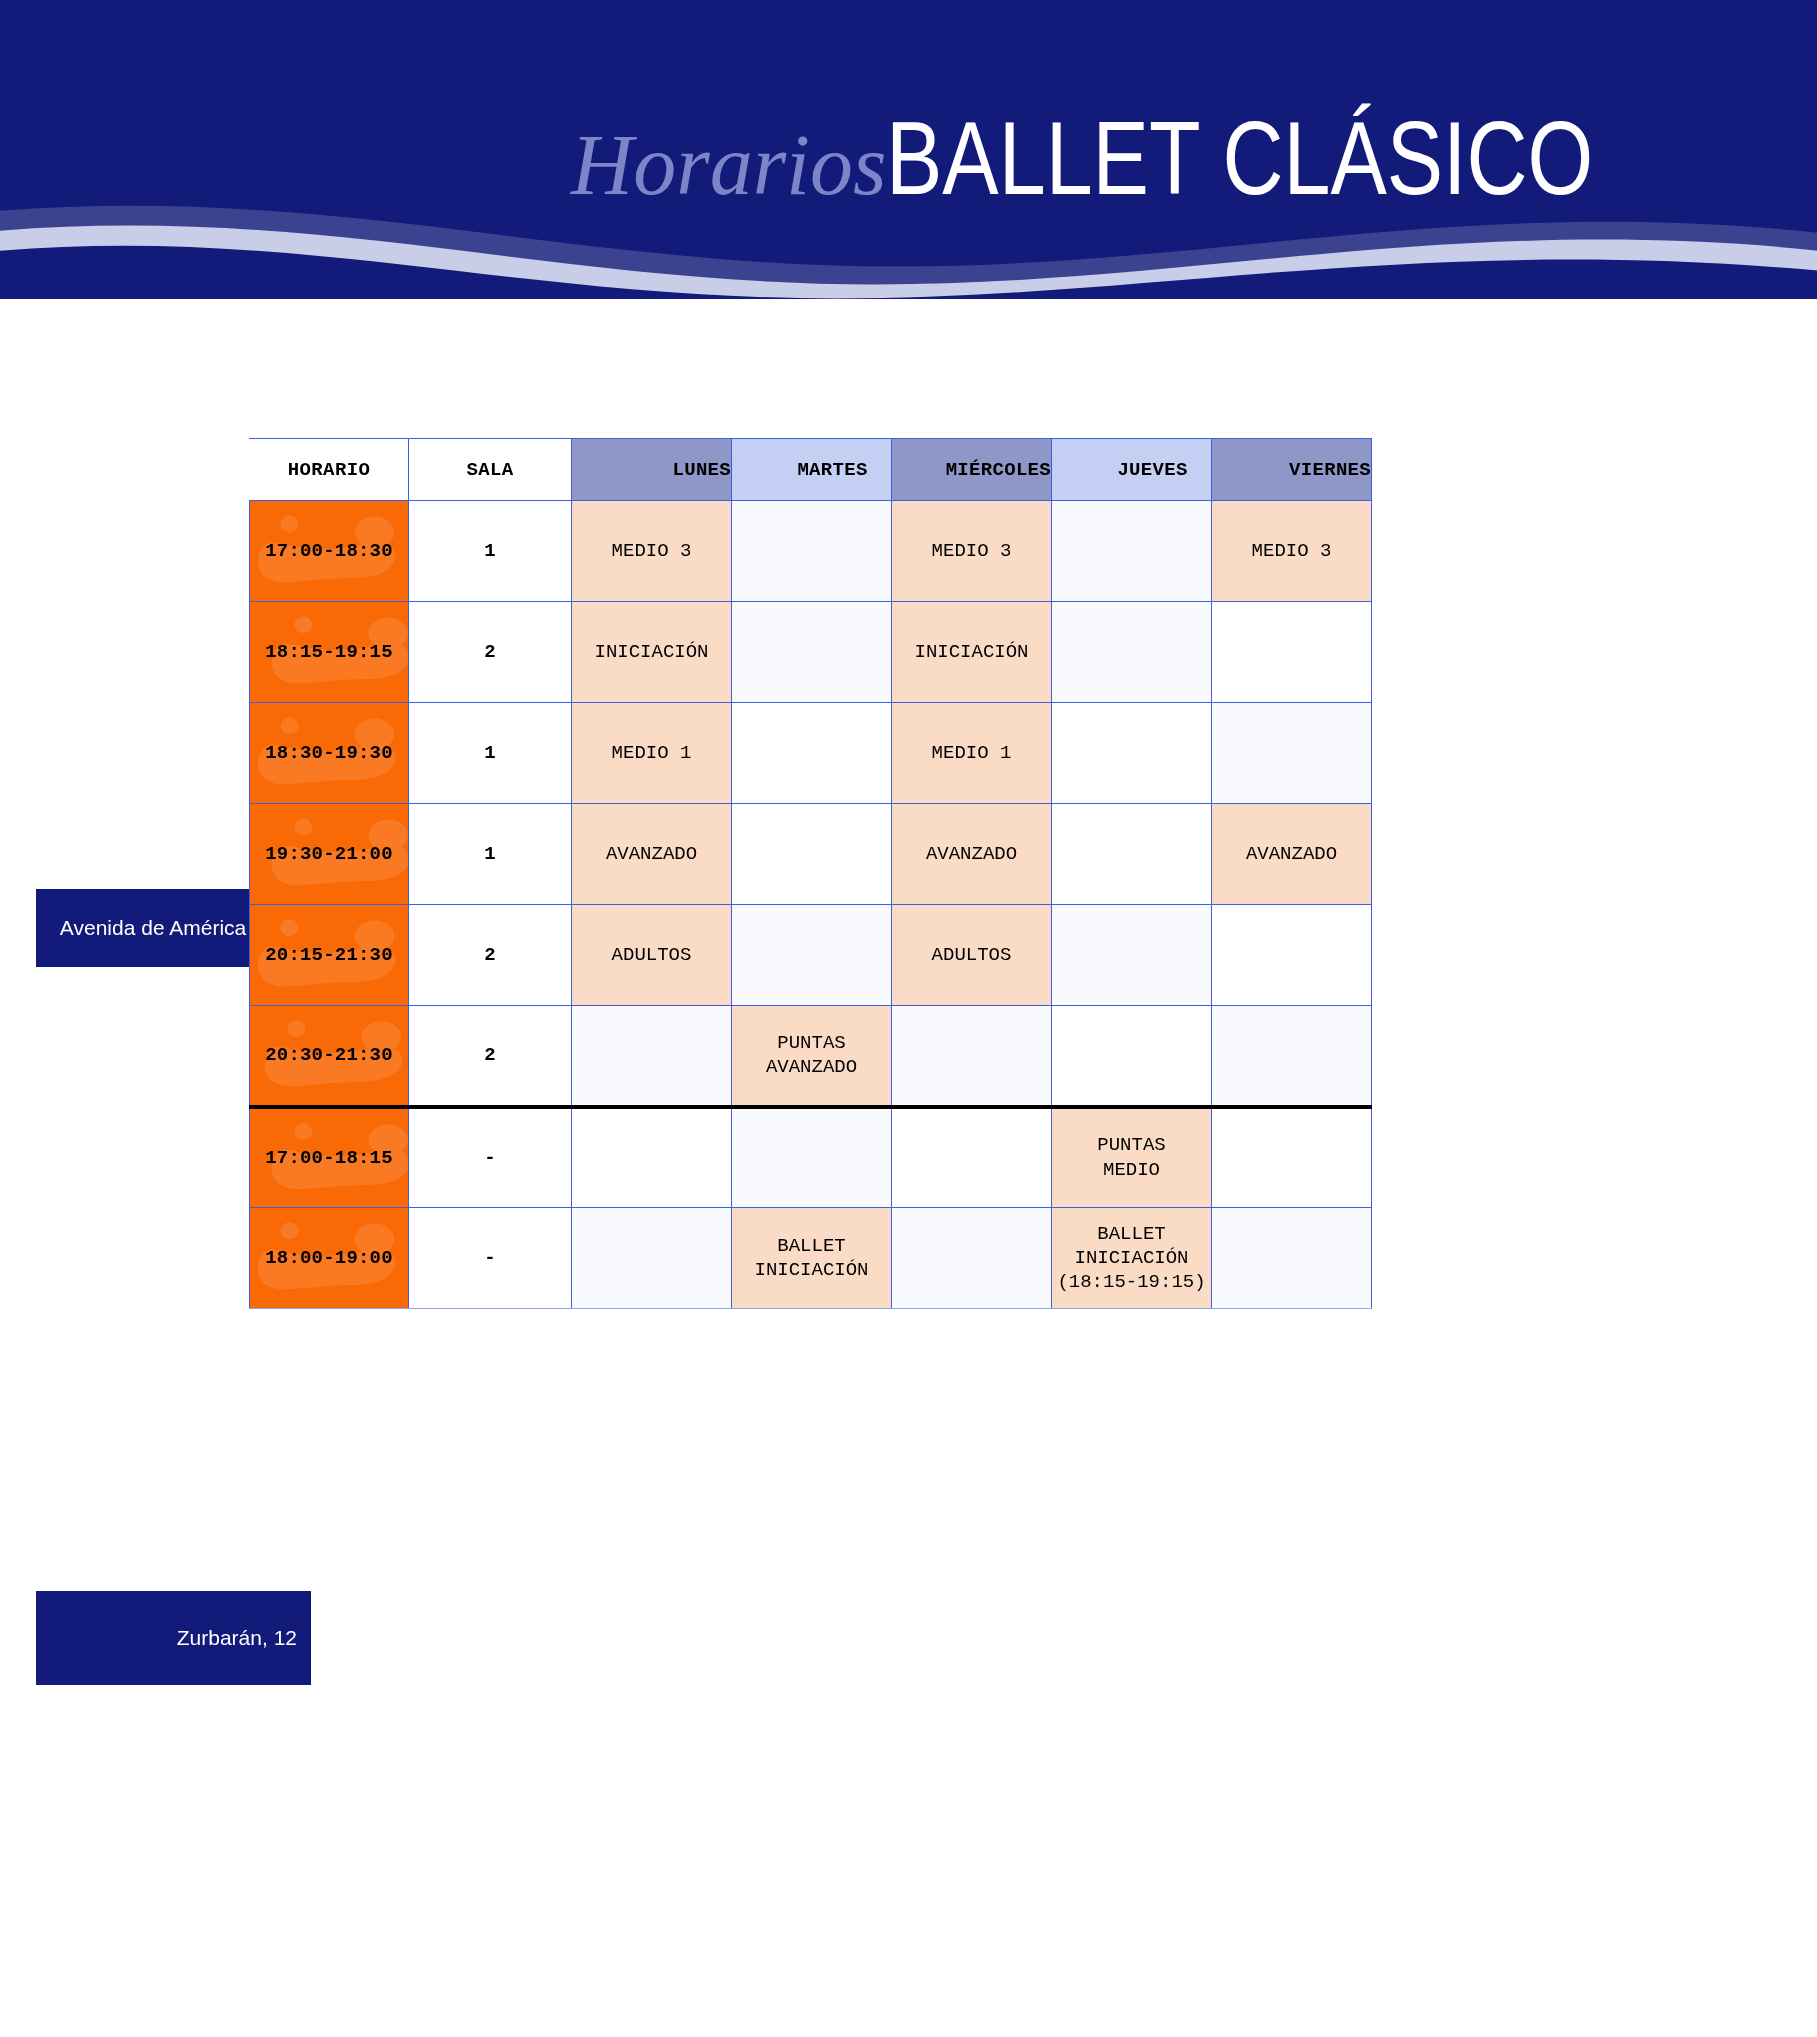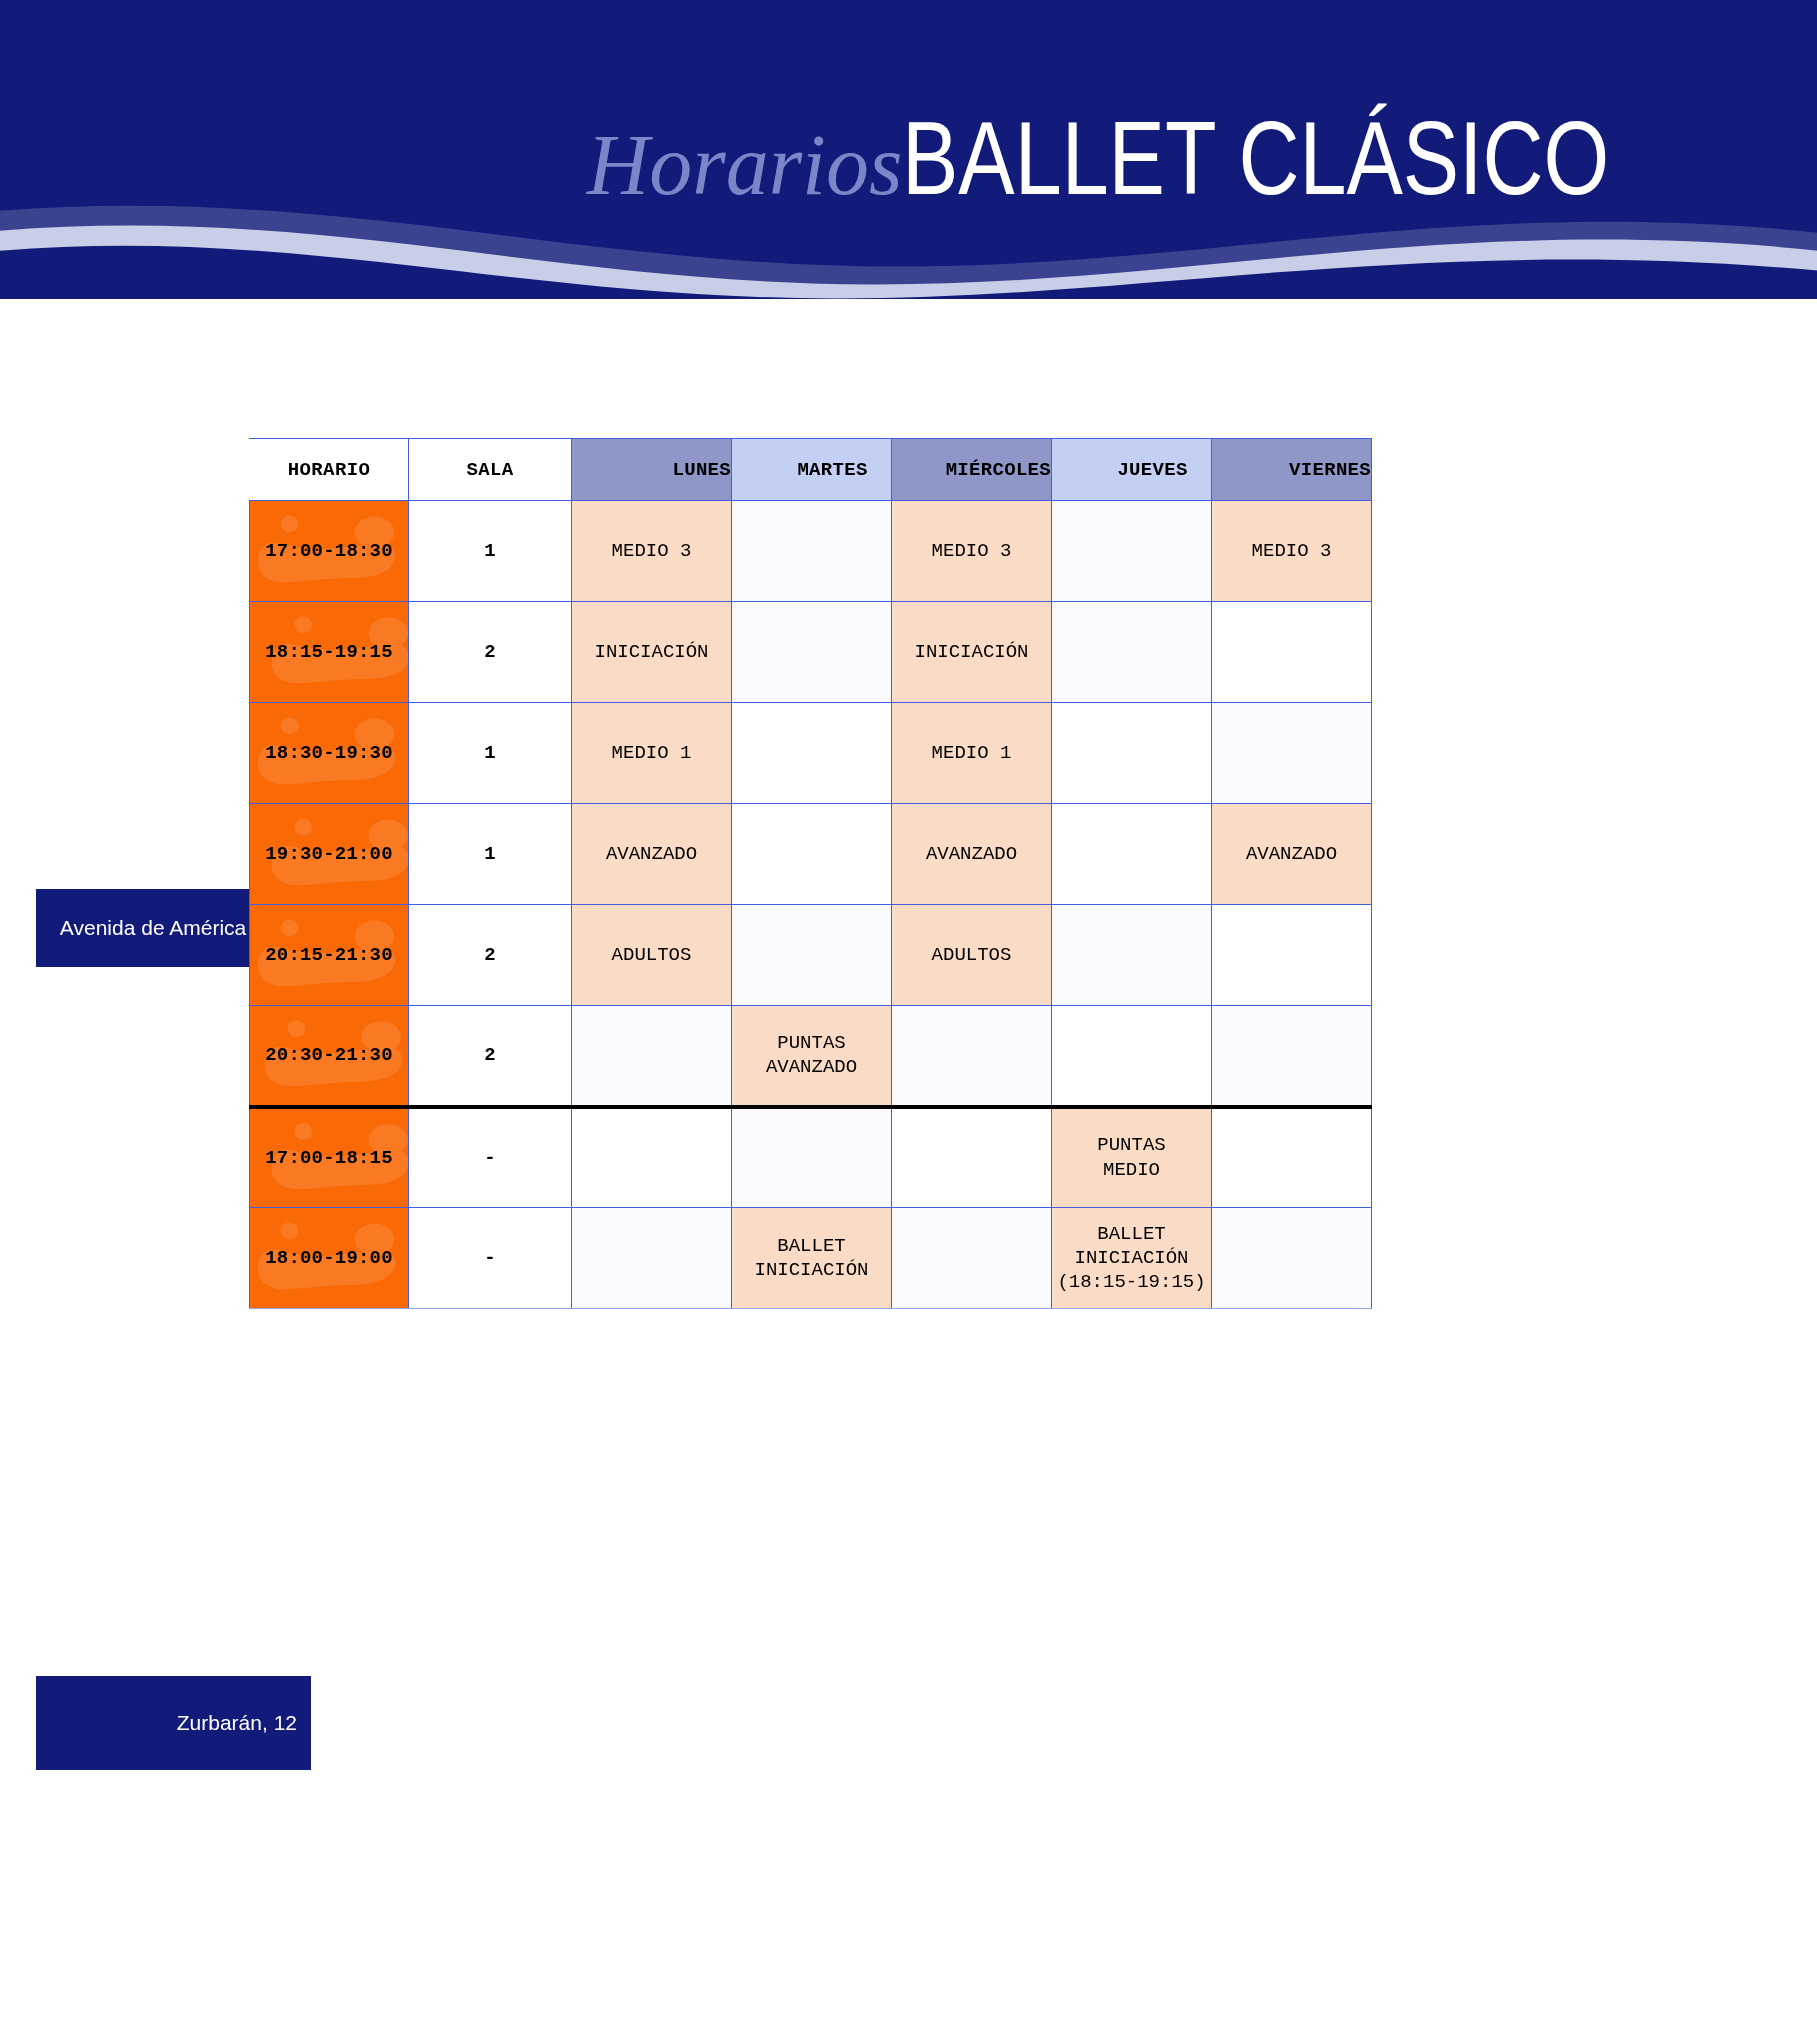--- a/index.html
+++ b/index.html
@@ -35,21 +35,21 @@
     background: #121B7A;
   }
   .banner-wave {
     position: absolute;
     left: 0; top: 0;
     width: 1818px;
     height: 368px;
   }
   .banner-title {
     position: absolute;
-    left: 16px; top: 107px;
+    left: 0; top: 107px;
     width: 1749px;
     text-align: right;
     white-space: nowrap;
     line-height: 1;
   }
   .title-script {
     font-family: "Liberation Serif", serif;
     font-style: italic;
     font-size: 86px;
     color: #7b86c8;
@@ -77,21 +77,21 @@
     display: flex;
     align-items: center;
     padding: 0 14px;
   }
   #addr-1 {
     left: 36px; top: 889px;
     width: 275px; height: 78px;
     justify-content: center;
   }
   #addr-2 {
-    left: 36px; top: 1676px;
+    left: 36px; top: 1591px;
     width: 275px; height: 94px;
     justify-content: flex-end;
   }
 
   
   .sched-wrap {
     position: absolute;
     left: 249px;
     top: 438px;
     font-family: Liberation Mono, monospace;

